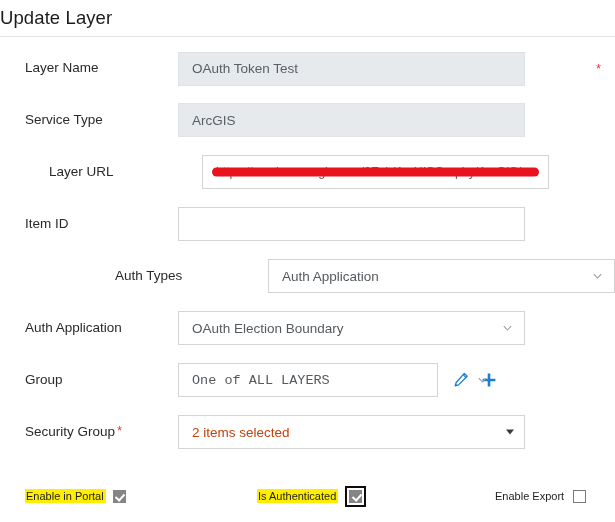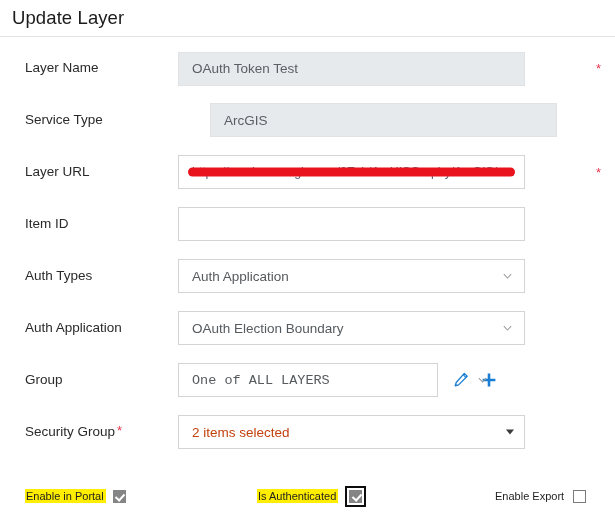--- a/index.html
+++ b/index.html
@@ -15,21 +15,20 @@
     overflow: hidden;
     position: relative;
   }
 
   
   .header {
     height: 37px;
     border-bottom: 1px solid #e3e3e3;
     display: flex;
     align-items: center;
-    padding-left: 12px;
     box-sizing: border-box;
   }
   .header-title {
     font-size: 18.5px;
     font-weight: 400;
     color: #1b1b1b;
     letter-spacing: 0.1px;
   }
 
   
@@ -224,46 +223,46 @@
 <div class="form">
 
   <div class="row" style="height:51px;margin-top:6px;">
     <div class="label">Layer Name</div>
     <div class="field-wrap">
       <div class="field disabled w-380">OAuth Token Test</div>
     </div>
     <span class="star-right">*</span>
   </div>
 
-  <div class="row" style="height:52px;gap:32px;">
+  <div class="row" style="height:52px;">
     <div class="label">Service Type</div>
     <div class="field-wrap">
       <div class="field disabled w-380">ArcGIS</div>
     </div>
   </div>
 
-  <div class="row" style="height:52px;">
+  <div class="row" style="height:52px;margin-left:24px;">
     <div class="label">Layer URL</div>
     <div class="field-wrap">
       <div class="field w-380">
         <span class="url-text">https://services.arcgis.com/2Ech/ArcHISGraphy/ArcGIS/rest/</span>
         <span class="redaction"></span>
       </div>
     </div>
     <span class="star-right">*</span>
   </div>
 
   <div class="row" style="height:52px;">
     <div class="label">Item ID</div>
     <div class="field-wrap">
       <div class="field w-380"></div>
     </div>
   </div>
 
-  <div class="row" style="height:52px;">
+  <div class="row" style="height:52px;justify-content:flex-end;">
     <div class="label">Auth Types</div>
     <div class="field-wrap">
       <div class="field w-380">Auth Application</div>
       <span class="chev">
         <svg viewBox="0 0 12 12" width="11" height="11">
             <path d="M2 4 L6 8.2 L10 4" fill="none" stroke="#9a9a9a" stroke-width="1.1"></path>
           </svg>
       </span>
     </div>
   </div>

